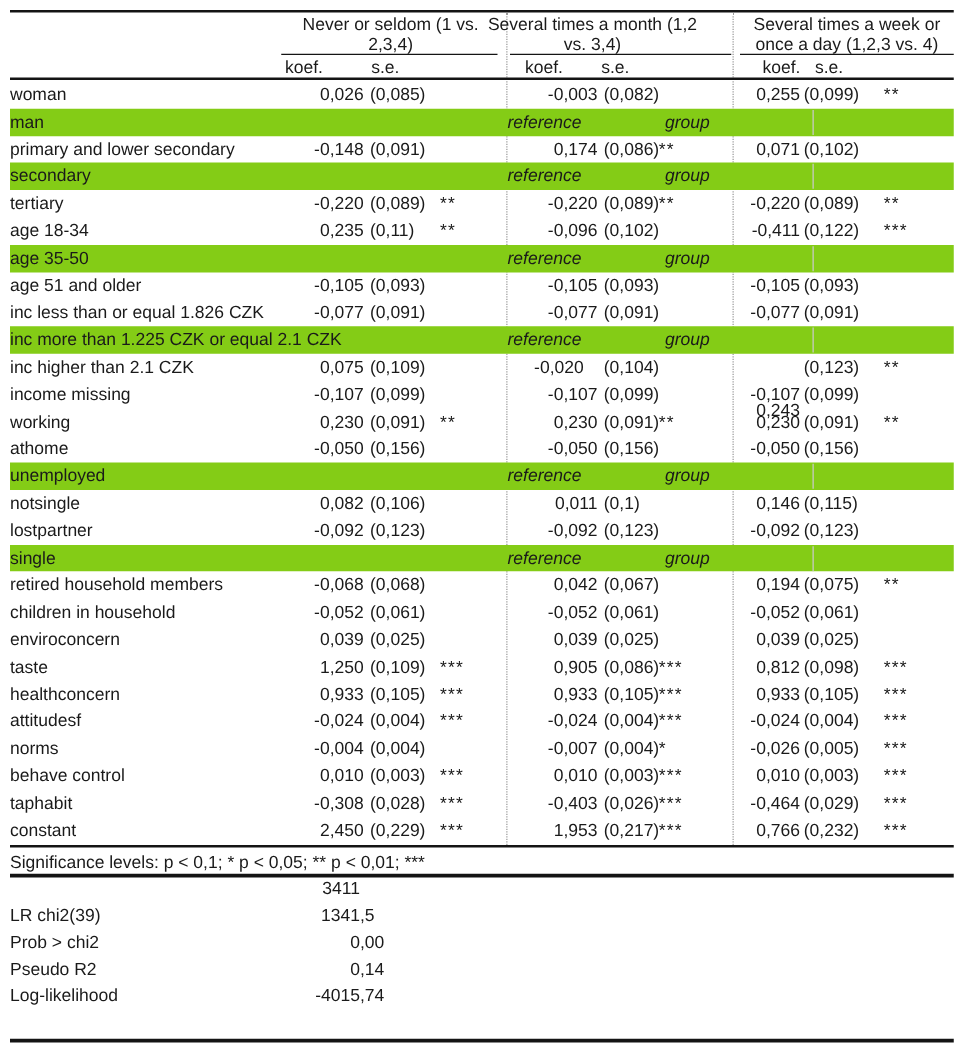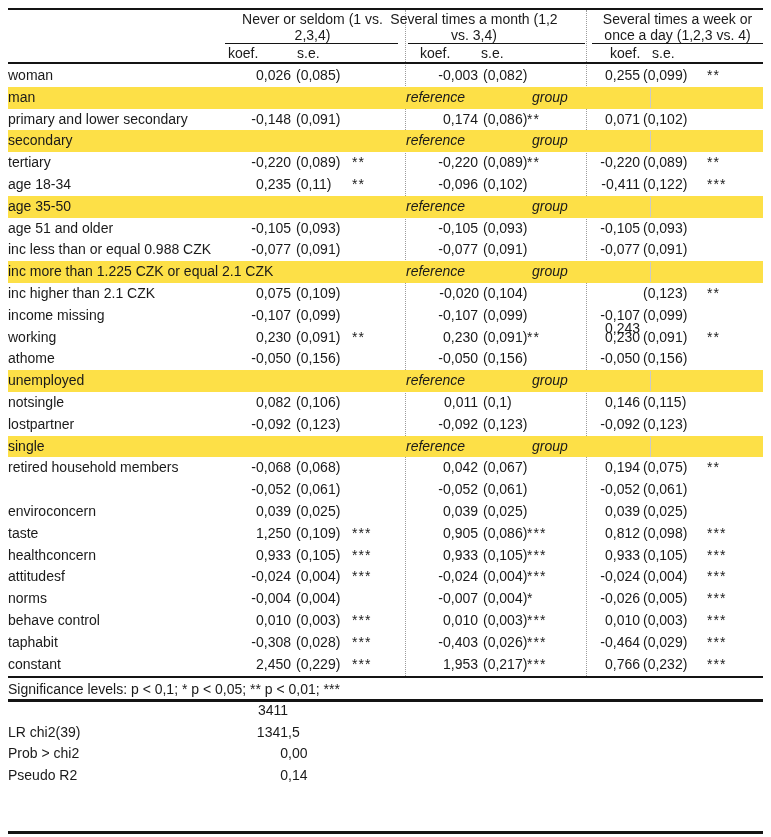--- a/index.html
+++ b/index.html
@@ -10,21 +10,21 @@
   }
   .table{position:absolute;left:8px;top:0;width:755px;height:607px;}
   .hline{position:absolute;background:#141414;}
   .vdot{position:absolute;top:10px;height:666px;width:0;border-left:1px dotted #9b9b9b;}
   .gtitle{position:absolute;top:11px;text-align:center;line-height:16px;white-space:nowrap;}
   .gtitle div{white-space:nowrap;}
   .gunderline{position:absolute;top:43px;height:1px;background:#141414;}
   .sublabel{position:absolute;top:45px;height:17px;line-height:17px;white-space:nowrap;}
   .rows{position:absolute;left:0;top:65px;width:755px;}
   .row{position:relative;height:21.8px;line-height:21.8px;white-space:nowrap;}
-  .row.ref{background:#fde047;}
+  .row.ref{background:#84cc16;}
   .row span{position:absolute;top:0;white-space:nowrap;}
   .rlabel{left:0;}
   .koef{text-align:right;}
   .sig{letter-spacing:1px;}
   .refword{font-style:italic;}
   .tick{position:absolute;left:642px;top:1px;height:20px;width:1px;background:#c9c9c9;}
   .footer{position:absolute;left:0;top:679px;width:755px;}
   .frow{position:relative;height:21.4px;line-height:21.4px;white-space:nowrap;}
   .frow span{position:absolute;top:0;white-space:nowrap;}
   .flabel{left:0;}
@@ -133,39 +133,39 @@
         <div class="row">
           <span class="rlabel">age 51 and older</span>
           <span class="koef" style="right: 472px;">-0,105</span>
           <span class="se" style="left: 288px;">(0,093)</span>
           <span class="koef" style="right: 285px;">-0,105</span>
           <span class="se" style="left: 475px;">(0,093)</span>
           <span class="koef" style="right: 123px;">-0,105</span>
           <span class="se" style="left: 635px;">(0,093)</span>
         </div>
         <div class="row">
-          <span class="rlabel">inc less than or equal 0.988 CZK</span>
+          <span class="rlabel">inc less than or equal 1.826 CZK</span>
           <span class="koef" style="right: 472px;">-0,077</span>
           <span class="se" style="left: 288px;">(0,091)</span>
           <span class="koef" style="right: 285px;">-0,077</span>
           <span class="se" style="left: 475px;">(0,091)</span>
           <span class="koef" style="right: 123px;">-0,077</span>
           <span class="se" style="left: 635px;">(0,091)</span>
         </div>
         <div class="row ref">
           <span class="rlabel">inc more than 1.225 CZK or equal 2.1 CZK</span>
           <span class="refword" style="left: 398px;">reference</span>
           <span class="refword" style="left: 524px;">group</span>
           <div class="tick"></div>
         </div>
         <div class="row">
           <span class="rlabel">inc higher than 2.1 CZK</span>
           <span class="koef" style="right: 472px;">0,075</span>
           <span class="se" style="left: 288px;">(0,109)</span>
-          <span class="koef" style="right: 284px; margin-left: 32px;">-0,020</span>
+          <span class="koef" style="right: 296px; margin-left: 32px;">-0,020</span>
           <span class="se" style="left: 475px;">(0,104)</span>
           <span class="koef" style="right: 123px; margin-top: 35px;">0,243</span>
           <span class="se" style="left: 635px;">(0,123)</span>
           <span class="sig" style="left: 699px;">**</span>
         </div>
         <div class="row">
           <span class="rlabel">income missing</span>
           <span class="koef" style="right: 472px;">-0,107</span>
           <span class="se" style="left: 288px;">(0,099)</span>
           <span class="koef" style="right: 285px;">-0,107</span>
@@ -228,20 +228,21 @@
           <span class="rlabel">retired household members</span>
           <span class="koef" style="right: 472px;">-0,068</span>
           <span class="se" style="left: 288px;">(0,068)</span>
           <span class="koef" style="right: 285px;">0,042</span>
           <span class="se" style="left: 475px;">(0,067)</span>
           <span class="koef" style="right: 123px;">0,194</span>
           <span class="se" style="left: 635px;">(0,075)</span>
           <span class="sig" style="left: 699px;">**</span>
         </div>
         <div class="row">
+          <span class="rlabel">children in household</span>
           <span class="koef" style="right: 472px;">-0,052</span>
           <span class="se" style="left: 288px;">(0,061)</span>
           <span class="koef" style="right: 285px;">-0,052</span>
           <span class="se" style="left: 475px;">(0,061)</span>
           <span class="koef" style="right: 123px;">-0,052</span>
           <span class="se" style="left: 635px;">(0,061)</span>
         </div>
         <div class="row">
           <span class="rlabel">enviroconcern</span>
           <span class="koef" style="right: 472px;">0,039</span>
@@ -355,17 +356,22 @@
         <div class="frow">
           <span class="flabel">Prob &gt; chi2</span>
           <span class="fint">0</span>
           <span class="ffrac">,00</span>
         </div>
         <div class="frow">
           <span class="flabel">Pseudo R2</span>
           <span class="fint">0</span>
           <span class="ffrac">,14</span>
         </div>
+        <div class="frow">
+          <span class="flabel">Log-likelihood</span>
+          <span class="fint">-4015</span>
+          <span class="ffrac">,74</span>
+        </div>
       </div>
 
     <div class="hline" style="left:0;top:831px;width:755px;height:3px;"></div>
   </div>
 </div>
 
 </body></html>

